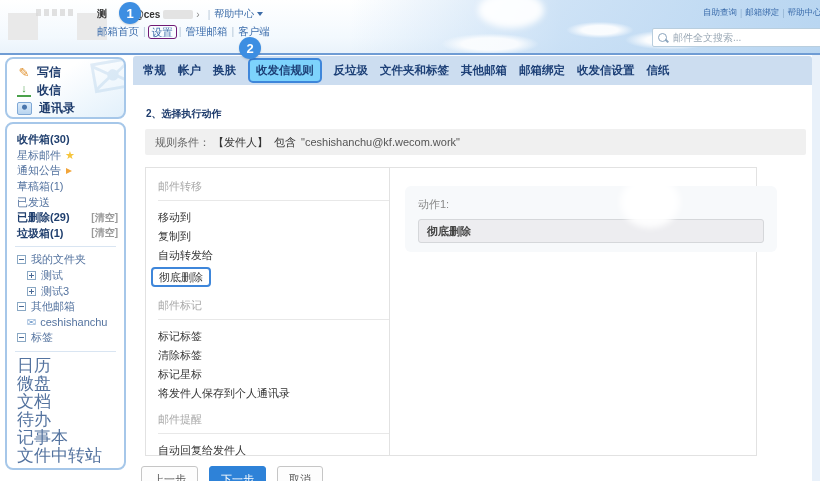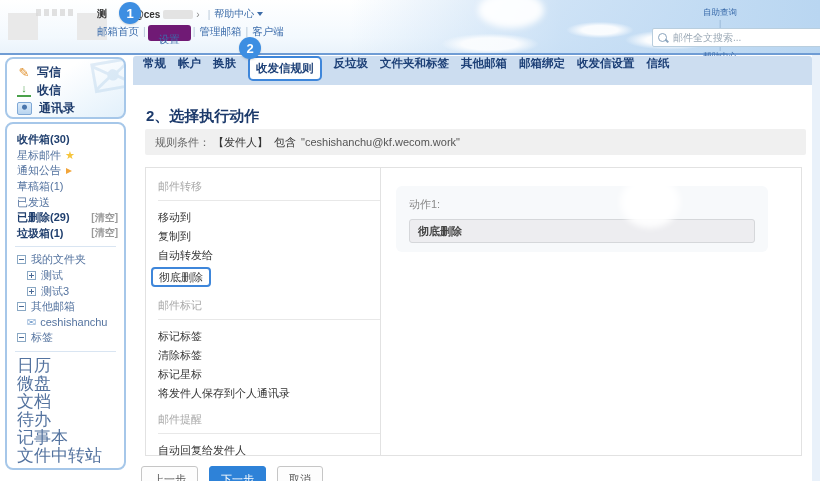--- a/index.html
+++ b/index.html
@@ -30,24 +30,24 @@
   .acct-blur{display:inline-block;width:30px;height:9px;background:#e3e3e3;border-radius:2px;margin:0 3px;}
   .acct-arrow{color:#888;font-weight:normal;margin-right:4px;}
   .acct-sep{color:#b5c6d8;font-weight:normal;margin:0 4px;}
   .switch-link{color:#3c6ca8;font-weight:normal;cursor:pointer;display:flex;align-items:center;}
   .caret-down{width:0;height:0;border:3px solid transparent;border-top:4px solid #3c6ca8;margin-left:3px;margin-top:3px;}
 
   .nav-row{position:absolute;left:97px;top:25px;height:14px;display:flex;
     font-size:10.5px;white-space:nowrap;}
   .nav-link{color:#3b6cab;cursor:pointer;}
   .nav-sep{color:#b5c6d8;margin:0 4px;}
-  .ann-inline{display:inline-block;border:8px solid #701a75;border-radius:3px;padding:0 3px;margin:0 -2px;background:rgba(255,255,255,.4);}
+  .ann-inline{display:inline-block;border:1px solid #701a75;border-radius:3px;padding:0 3px;margin:0 -2px;background:rgba(255,255,255,.4);}
 
   .help-row{position:absolute;left:703px;top:7px;height:12px;display:flex;align-items:center;
-    font-size:8.5px;white-space:nowrap;flex-direction:column;}
+    font-size:8.5px;white-space:nowrap;}
   .help-link{color:#3b6cab;cursor:pointer;}
   .help-sep{color:#8fb0cf;margin:0 3px;}
 
   .search-box{position:absolute;left:652px;top:28px;width:170px;height:19px;background:#fff;
     border:1px solid #b9cede;border-radius:2px;display:flex;align-items:center;padding:0 5px;box-sizing:border-box;}
   .mag{position:relative;width:7px;height:7px;border:1.5px solid #8aa4bd;border-radius:50%;margin-right:4px;flex:none;}
   .mag::after{content:"";position:absolute;left:6px;top:6px;width:4px;height:1.5px;background:#8aa4bd;transform:rotate(45deg);}
   .search-input{border:none;outline:none;flex:1;font-size:10px;color:#666;background:transparent;
     font-family:"Liberation Sans","DejaVu Sans",sans-serif;}
   .search-input::placeholder{color:#9aa8b5;}
@@ -89,40 +89,40 @@
   .tbox::before{content:"";position:absolute;left:1px;top:3px;width:5px;height:1px;background:#4a6a95;}
   .tbox.plus::after{content:"";position:absolute;left:3px;top:1px;width:1px;height:5px;background:#4a6a95;}
   .mini-env{color:#7da3cf;font-size:11px;margin-right:4px;line-height:1;}
   .t-row{display:flex;align-items:center;height:18px;padding-left:10px;font-size:17px;color:#54739f;cursor:pointer;}
 
   
   .right-strip{position:absolute;left:812px;top:55px;width:8px;height:426px;background:#e9f1fa;}
   .content{position:absolute;left:130px;top:85px;width:682px;height:396px;background:#fff;}
 
   .tabbar{position:absolute;left:133px;top:56px;width:679px;height:29px;background:#ccddf0;
-    border-radius:3px 3px 0 0;display:flex;align-items:flex-start;padding:0 10px;gap:12px;box-sizing:border-box;}
+    border-radius:3px 3px 0 0;display:flex;align-items:center;padding:0 10px;gap:12px;box-sizing:border-box;}
   .tab{font-weight:bold;font-size:11.5px;color:#1d4077;cursor:pointer;white-space:nowrap;}
-  .tab-active{background:#ffffff;border:2px solid #3e86da;border-radius:5px;padding:3px 6px;}
-
-  .section-title{position:absolute;left:146px;top:107px;font-size:15px;font-weight:bold;color:#1c3a6b;}
+  .tab-active{background:#7dd3fc;border:2px solid #3e86da;border-radius:5px;padding:3px 6px;}
+
+  .section-title{position:absolute;left:146px;top:107px;font-size:10px;font-weight:bold;color:#1c3a6b;}
   .cond-bar{position:absolute;left:145px;top:129px;width:661px;height:26px;background:#f0f0f0;border-radius:2px;
     display:flex;align-items:center;padding-left:10px;box-sizing:border-box;font-size:11px;color:#666;white-space:nowrap;}
   .cond-b{font-weight:normal;color:#333;margin:0 3px;}
   .cond-v{color:#555;margin-left:2px;}
 
   .panel{position:absolute;top:167px;background:#fff;border:1px solid #e2e2e2;box-sizing:border-box;}
   .panel-list{left:145px;width:276px;height:289px;padding:10px 12px;}
   .group-header{color:#a8a8a8;font-size:11px;line-height:16px;margin-top:8px;}
   .group-header.first{margin-top:0;}
   .group-div{border-top:1px solid #e8e8e8;margin:6px 0 7px;}
   .action-item{font-size:11px;color:#333;line-height:19px;cursor:pointer;}
   .action-item-boxed{display:inline-block;border:2px solid #3e86da;border-radius:4px;
     padding:0 6px;margin:2px 0 2px -7px;line-height:16px;}
 
-  .panel-detail{left:380px;width:422px;height:289px;}
+  .panel-detail{left:389px;width:368px;height:289px;}
   .action-card{position:absolute;left:15px;top:18px;width:372px;height:66px;background:#f7f9fb;
     border-radius:6px;padding:11px 13px;box-sizing:border-box;}
   .action-label{font-size:11px;color:#888;}
   .action-field{margin-top:7px;height:22px;background:#ededf0;border:1px solid #d5d7da;border-radius:3px;
     line-height:22px;padding:0 8px;font-size:11px;font-weight:bold;color:#444;cursor:default;}
 
   .btn-row{position:absolute;left:141px;top:466px;display:flex;gap:11px;}
   .btn{height:26px;line-height:24px;padding:0 11px;border:1px solid #c6c6c6;background:#fdfdfd;
     border-radius:3px;color:#555;font-size:11px;cursor:pointer;box-sizing:border-box;}
   .btn-primary{background:#2e82d8;border-color:#2e82d8;color:#fff;}

